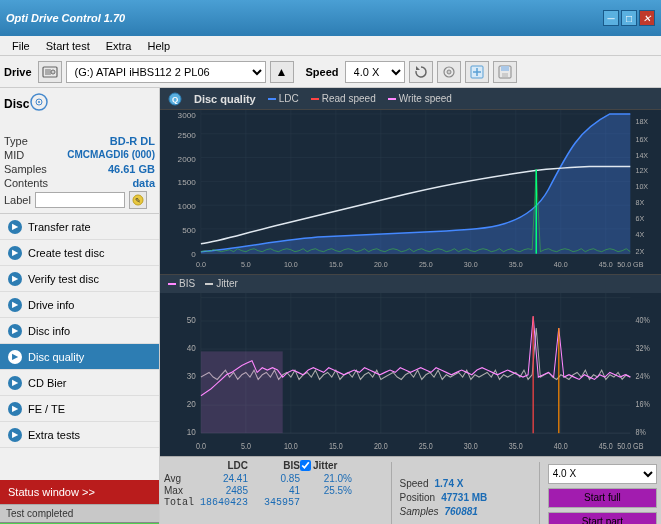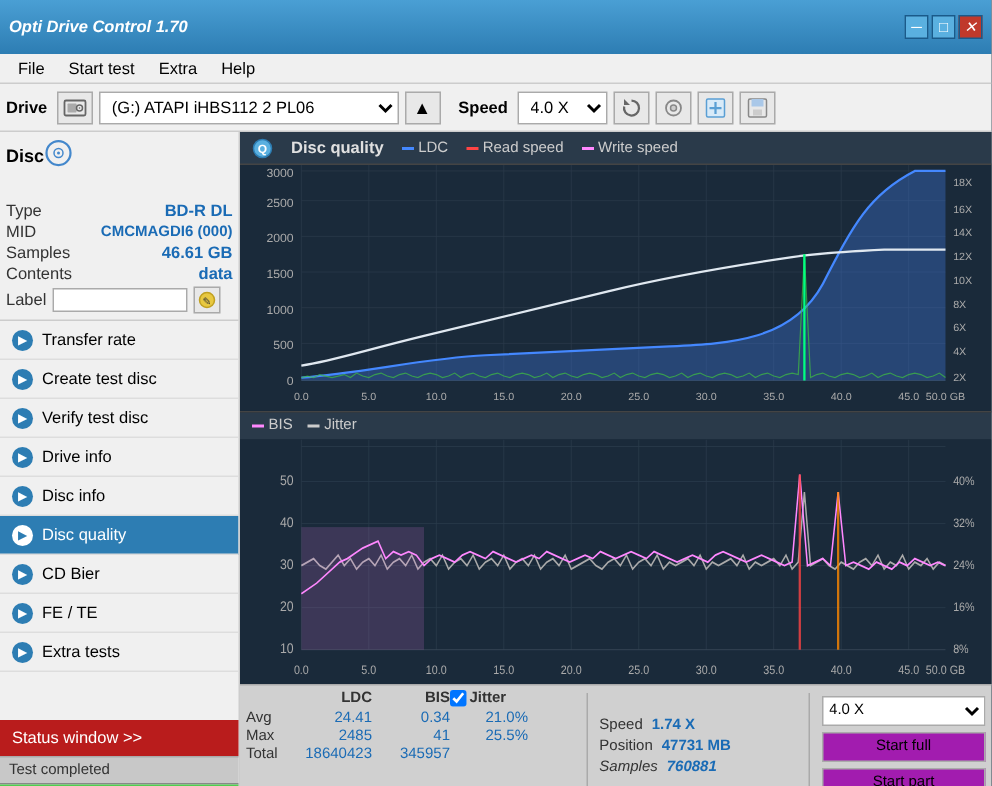--- a/index.html
+++ b/index.html
@@ -522,32 +522,32 @@
           <span>BIS</span>
           <div style="display:flex; align-items:center; gap:2px;">
             <input type="checkbox" checked="" style="width: 11px; height: 11px;">
             <span>Jitter</span>
           </div>
         </div>
 
         <div style="display:grid; grid-template-columns:32px 52px 52px 52px; font-size:10px; text-align:right; margin-bottom:1px;">
           <span style="color:#333; text-align:left;">Avg</span>
           <span style="color:#1a6bb5;">24.41</span>
-          <span style="color:#1a6bb5;">0.34</span>
+          <span style="color:#1a6bb5;">0.85</span>
           <span style="color:#1a6bb5;">21.0%</span>
         </div>
 
         <div style="display:grid; grid-template-columns:32px 52px 52px 52px; font-size:10px; text-align:right; margin-bottom:1px;">
           <span style="color:#333; text-align:left;">Max</span>
           <span style="color:#1a6bb5;">2485</span>
           <span style="color:#1a6bb5;">41</span>
           <span style="color:#1a6bb5;">25.5%</span>
         </div>
 
-        <div style="display:grid; grid-template-columns:32px 52px 52px 52px; font-size:10px; text-align:right;">
+        <div style="display:grid; grid-template-columns:32px 52px 52px 52px; font-size:10px; text-align:right;font-family:Liberation Mono, monospace;">
           <span style="color:#333; text-align:left;">Total</span>
           <span style="color:#1a6bb5;">18640423</span>
           <span style="color:#1a6bb5;">345957</span>
           <span style="color:#1a6bb5;"></span>
         </div>
       </div>
 
       <div style="width:1px; background:#aaa; margin:2px 4px;"></div>
 
       <div style="display:flex; flex-direction:column; justify-content:center; gap:3px; flex:1.2;">

